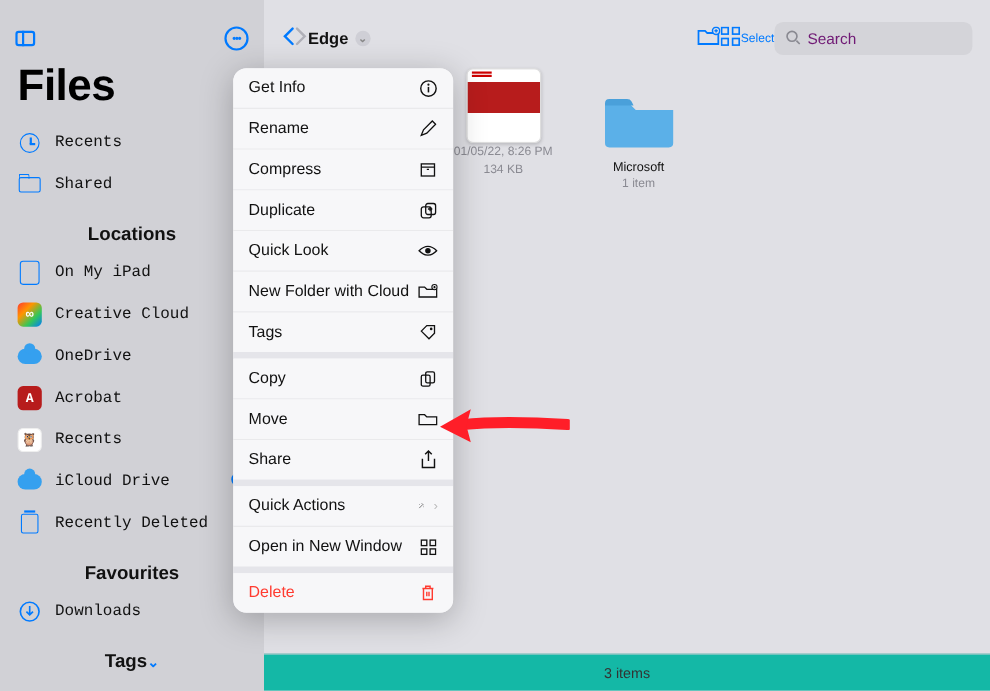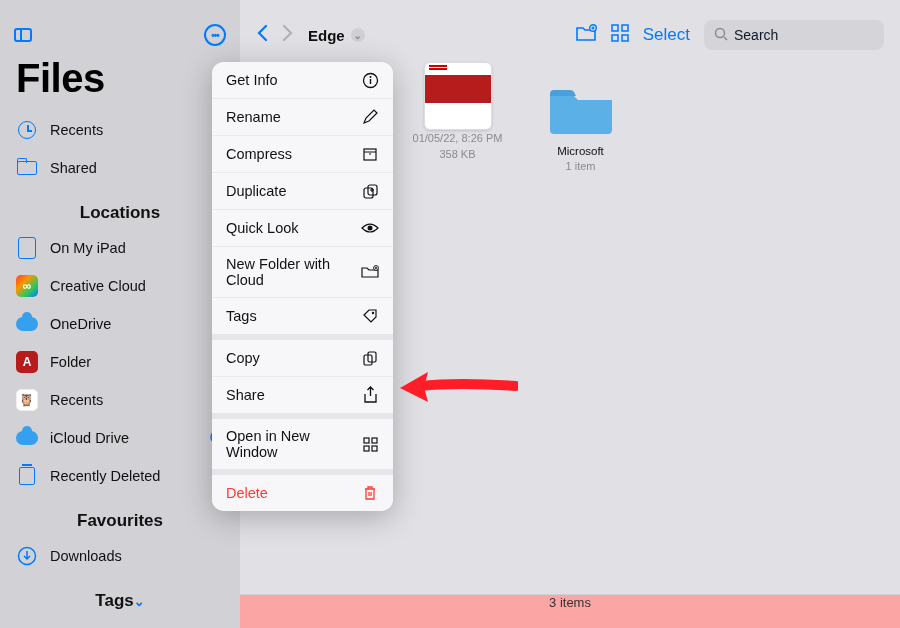--- a/index.html
+++ b/index.html
@@ -17,49 +17,49 @@
   .pill { position: absolute; top: 6px; left: 50%; transform: translateX(-50%); display: flex; gap: 3px; }
   .pill span { width: 3px; height: 3px; border-radius: 50%; background: #888; }
 
   
   .sidebar { position: absolute; left: 0; top: 0; width: 240px; height: 628px; background: #d1d1d6; padding-top: 18px; }
   .sb-toprow { height: 34px; display: flex; align-items: center; justify-content: space-between; padding: 0 14px; }
   .sb-appicon { width: 18px; height: 14px; border: 2px solid #007aff; border-radius: 3px; position: relative; }
   .sb-appicon::after { content:""; position:absolute; left:4px; top:-2px; bottom:-2px; width:2px; background:#007aff; }
   .sb-more { width: 22px; height: 22px; border: 2px solid #007aff; border-radius: 50%; display:flex; align-items:center; justify-content:center; color:#007aff; font-weight:bold; font-size:10px; letter-spacing: -1px; }
   .sb-title { font-size: 40px; font-weight: 700; padding: 4px 16px 10px; letter-spacing: -0.5px; }
-  .sb-item { display: flex; align-items: center; gap: 12px; padding: 8px 16px; font-size: 14.5px; color: #111; }
+  .sb-item { display: flex; align-items: center; gap: 12px; padding: 8px 16px; font-size: 14.5px; color: #111; font-family: Liberation Mono, monospace; }
   .sb-icon { width: 22px; height: 22px; display:flex; align-items:center; justify-content:center; }
   .sb-heading { font-size: 17px; font-weight: 600; padding: 16px 16px 6px; color:#111; display:flex; justify-content:center; align-items:center; }
   .sb-chevron { color:#007aff; font-size:13px; }
 
   
   .content { position: absolute; left: 240px; top: 0; right: 0; bottom: 0; background: #e0e0e5; }
-  .toolbar { height: 52px; display: flex; align-items: center; padding: 18px 16px 0; gap: 14px; text-align: center; }
+  .toolbar { height: 52px; display: flex; align-items: center; padding: 18px 16px 0; gap: 0; text-align: center; }
   .nav-arrow { color:#007aff; font-size:18px; }
   .nav-arrow.dim { color:#b0b0b8; }
   .crumb { display:flex; align-items:center; gap:6px; font-size:15px; font-weight:600; color:#111; }
   .crumb-chev { font-size:10px; color:#888; background:#cfcfd6; border-radius:50%; width:14px; height:14px; display:flex; align-items:center; justify-content:center; }
   .tb-spacer { flex:1; }
   .tb-icon { color:#007aff; font-size:16px; }
-  .search { flex: 0 0 180px; height: 30px; background:#d4d4d9; border-radius:8px; display:flex; align-items:center; gap:6px; padding:0 10px; color:#0f172a; font-size:14px; }
+  .search { flex: 0 0 180px; height: 30px; background:#d4d4d9; border-radius:8px; display:flex; align-items:center; gap:6px; padding:0 10px; color:#701a75; font-size:14px; }
 
   .grid-area { position: relative; width: 100%; height: 100%; }
   .file-item { position: absolute; width: 95px; text-align: center; font-size: 11.5px; color:#111; }
   .file-name { margin-top: 4px; word-wrap: break-word; line-height: 1.25; }
   .file-meta { color:#8a8a92; font-size: 11px; margin-top: 2px; line-height: 1.25; }
   .thumb { width: 68px; height: 68px; margin: 0 auto; border-radius: 6px; box-shadow: 0 1px 3px rgba(0,0,0,.15); }
   .thumb-doc { position: relative; border: 1px solid #ddd; background: linear-gradient(#fff 0 18%, #b71c1c 18% 60%, #fff 60% 100%); }
   .thumb-doc::before { content:""; position:absolute; top:2px; left:4px; width:18px; height:2px; background:#c00; box-shadow:0 3px 0 #c00; }
   .thumb-folder { color: #4aa9e8; position:relative; }
   .thumb-folder svg { width: 70px; height: 58px; }
-  .footer { position: absolute; bottom: 0; left: 0; right: 0; height: 34px; display:flex; align-items:flex-start; justify-content:center; font-size: 13px; color:#333; background:#fca5a5; border-top:1px solid #d0d0d5; }
+  .footer { position: absolute; bottom: 0; left: 0; right: 0; height: 34px; display:flex; align-items:center; justify-content:center; font-size: 13px; color:#333; background:#14b8a6; border-top:1px solid #d0d0d5; }
 
   
-  .ctx { position: absolute; left: 212px; top: 62px; width: 181px; background: #f4f4f6; border-radius: 12px; box-shadow: 0 6px 30px rgba(0,0,0,.25); overflow: hidden; z-index: 50; }
+  .ctx { position: absolute; left: 212px; top: 62px; width: 200px; background: #f4f4f6; border-radius: 12px; box-shadow: 0 6px 30px rgba(0,0,0,.25); overflow: hidden; z-index: 50; }
   .ctx-item { display: flex; align-items: center; justify-content: space-between; padding: 9px 14px; font-size: 14.5px; color:#111; background:#f7f7f9; }
   .ctx-item + .ctx-item { border-top: 1px solid rgba(0,0,0,.05); }
   .ctx-break { height: 6px; background: #e5e5ea; }
   .ctx-item.danger { color: #ff3b30; }
   .ctx-icon { width:18px; height:18px; display:flex; align-items:center; justify-content:center; color:#111; }
   .ctx-item.danger .ctx-icon { color:#ff3b30; }
   .ctx-item.qa .ctx-icon { display:flex; gap:4px; align-items:center; }
   .ctx-sub-chev { color:#bbb; font-size:12px; margin-left:4px; }
 
   
@@ -154,21 +154,21 @@
   <div class="sb-item">
     <span class="sb-icon">
         <span class="i-cloud"></span>
       </span>
     <span>OneDrive</span>
   </div>
   <div class="sb-item">
     <span class="sb-icon">
         <span class="app-badge" style="background:#b71c1c;">A</span>
       </span>
-    <span>Folder</span>
+    <span>Acrobat</span>
   </div>
   <div class="sb-item">
     <span class="sb-icon">
         <span class="app-badge" style="background:#fff;color:#c0392b;border:1px solid #eee;">🦉</span>
       </span>
     <span>Recents</span>
   </div>
   <div class="sb-item">
     <span class="sb-icon">
         <span class="i-cloud"></span>
@@ -238,37 +238,37 @@
         </svg>
     </span>
     <span class="tb-icon">
       <svg width="18" height="18" viewBox="0 0 18 18">
           <rect x="1" y="1" width="6" height="6" stroke="#007aff" fill="none" stroke-width="1.5"></rect>
           <rect x="11" y="1" width="6" height="6" stroke="#007aff" fill="none" stroke-width="1.5"></rect>
           <rect x="1" y="11" width="6" height="6" stroke="#007aff" fill="none" stroke-width="1.5"></rect>
           <rect x="11" y="11" width="6" height="6" stroke="#007aff" fill="none" stroke-width="1.5"></rect>
         </svg>
     </span>
-    <span class="tb-icon" style="font-size:17px;">Select</span>
+    <span class="tb-icon" style="font-size:11px;">Select</span>
     <div class="search">
       <span>
         <svg width="14" height="14" viewBox="0 0 14 14">
             <circle cx="6" cy="6" r="4.5" stroke="#8a8a92" fill="none" stroke-width="1.5"></circle>
             <path d="M10 10 L13 13" stroke="#8a8a92" stroke-width="1.5"></path>
           </svg>
       </span>
       <span>Search</span>
     </div>
   </div>
 
   <div class="grid-area">
     <div class="file-item" style="left:170px; top:10px;">
       <div class="thumb thumb-doc"></div>
       <div class="file-meta">01/05/22, 8:26 PM</div>
-      <div class="file-meta">358 KB</div>
+      <div class="file-meta">134 KB</div>
     </div>
 
     <div class="file-item" style="left:293px; top:28px;">
       <div class="thumb-folder">
         <svg viewBox="0 0 70 58">
             <path d="M4 14 H26 L32 20 H66 V50 Q66 54 62 54 H8 Q4 54 4 50 Z" fill="#5bb0e8"></path>
             <path d="M4 14 Q4 10 8 10 H24 Q27 10 28 12 L30 16 H4 Z" fill="#4aa0da"></path>
           </svg>
       </div>
       <div class="file-name">Microsoft</div>
@@ -352,30 +352,50 @@
   <div class="ctx-item">
     <span>Copy</span>
     <span class="ctx-icon">
         <svg width="17" height="17" viewBox="0 0 17 17">
           <rect x="2" y="5" width="8" height="10" rx="1.5" stroke="#111" fill="none" stroke-width="1.2"></rect>
           <rect x="6" y="2" width="8" height="10" rx="1.5" stroke="#111" fill="none" stroke-width="1.2"></rect>
         </svg>
       </span>
   </div>
   <div class="ctx-item">
+    <span>Move</span>
+    <span class="ctx-icon">
+        <svg width="18" height="14" viewBox="0 0 18 14">
+          <path d="M1 3 H6 L8 5 H17 V12 H1 Z" stroke="#111" fill="none" stroke-width="1.2"></path>
+        </svg>
+      </span>
+  </div>
+  <div class="ctx-item">
     <span>Share</span>
     <span class="ctx-icon">
         <svg width="15" height="18" viewBox="0 0 15 18">
           <path d="M7.5 1 V10 M4.5 4 L7.5 1 L10.5 4" stroke="#111" fill="none" stroke-width="1.3"></path>
           <path d="M2 8 V16 H13 V8" stroke="#111" fill="none" stroke-width="1.3"></path>
         </svg>
       </span>
   </div>
 
   <div class="ctx-break"></div>
+  <div class="ctx-item qa">
+    <span>Quick Actions</span>
+    <span class="ctx-icon">
+      <svg width="16" height="16" viewBox="0 0 16 16">
+          <path d="M3 13 L12 4 M11 3 L13 5" stroke="#111" stroke-width="1.3"></path>
+          <circle cx="4" cy="4" r="0.8" fill="#111"></circle>
+          <circle cx="14" cy="10" r="0.8" fill="#111"></circle>
+          <circle cx="8" cy="2" r="0.8" fill="#111"></circle>
+        </svg>
+      <span class="ctx-sub-chev">›</span>
+    </span>
+  </div>
   <div class="ctx-item">
     <span>Open in New Window</span>
     <span class="ctx-icon">
         <svg width="15" height="15" viewBox="0 0 15 15">
           <rect x="1" y="1" width="5" height="5" stroke="#111" fill="none" stroke-width="1.2"></rect>
           <rect x="9" y="1" width="5" height="5" stroke="#111" fill="none" stroke-width="1.2"></rect>
           <rect x="1" y="9" width="5" height="5" stroke="#111" fill="none" stroke-width="1.2"></rect>
           <rect x="9" y="9" width="5" height="5" stroke="#111" fill="none" stroke-width="1.2"></rect>
         </svg>
       </span>

